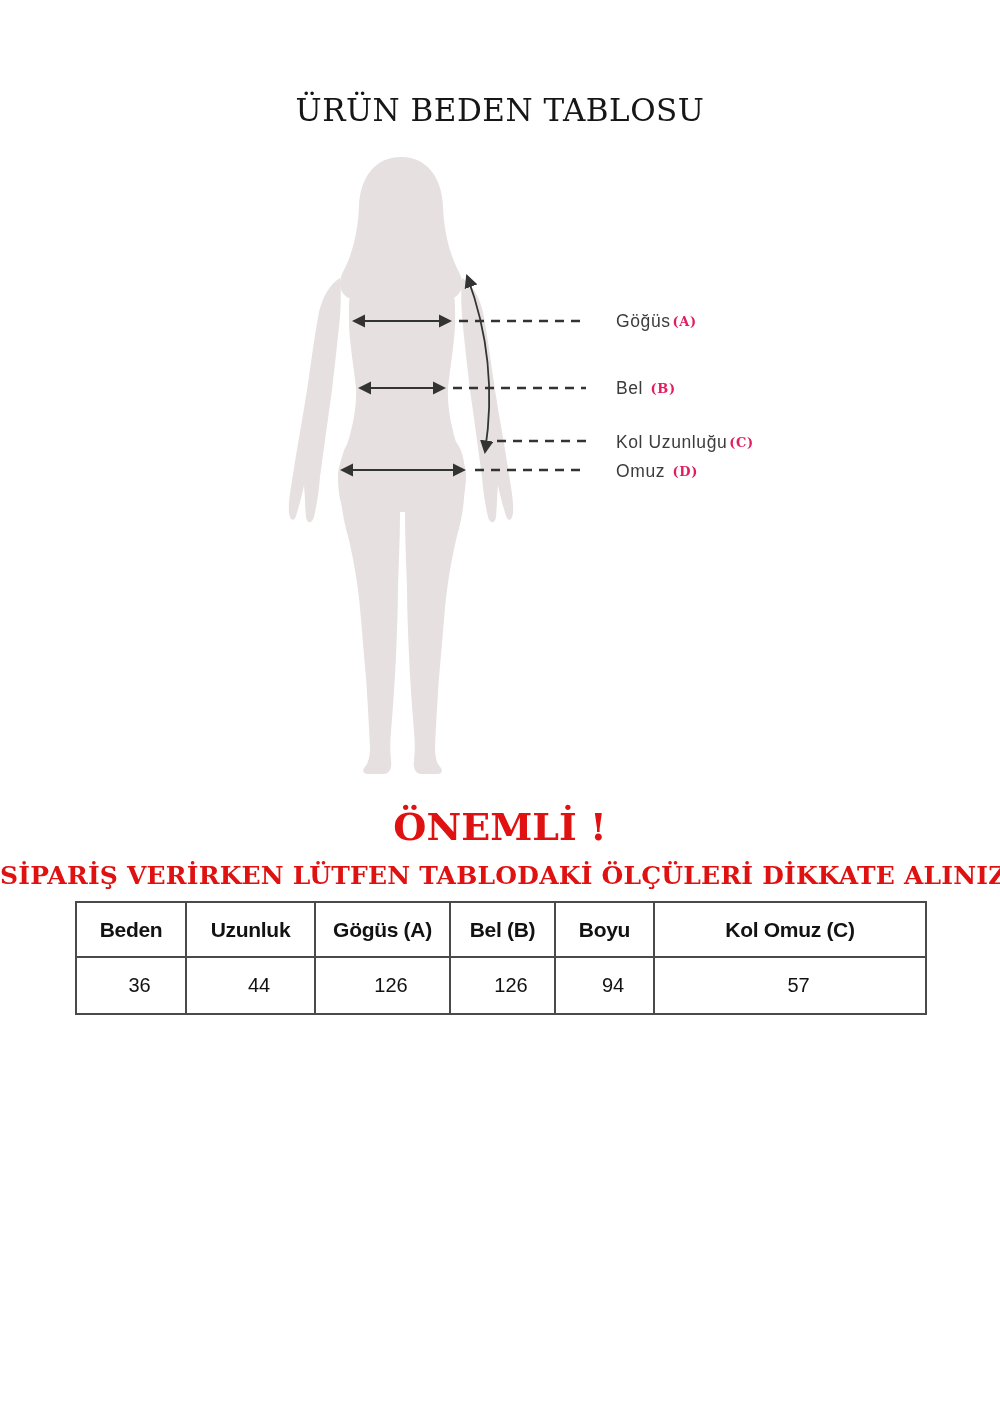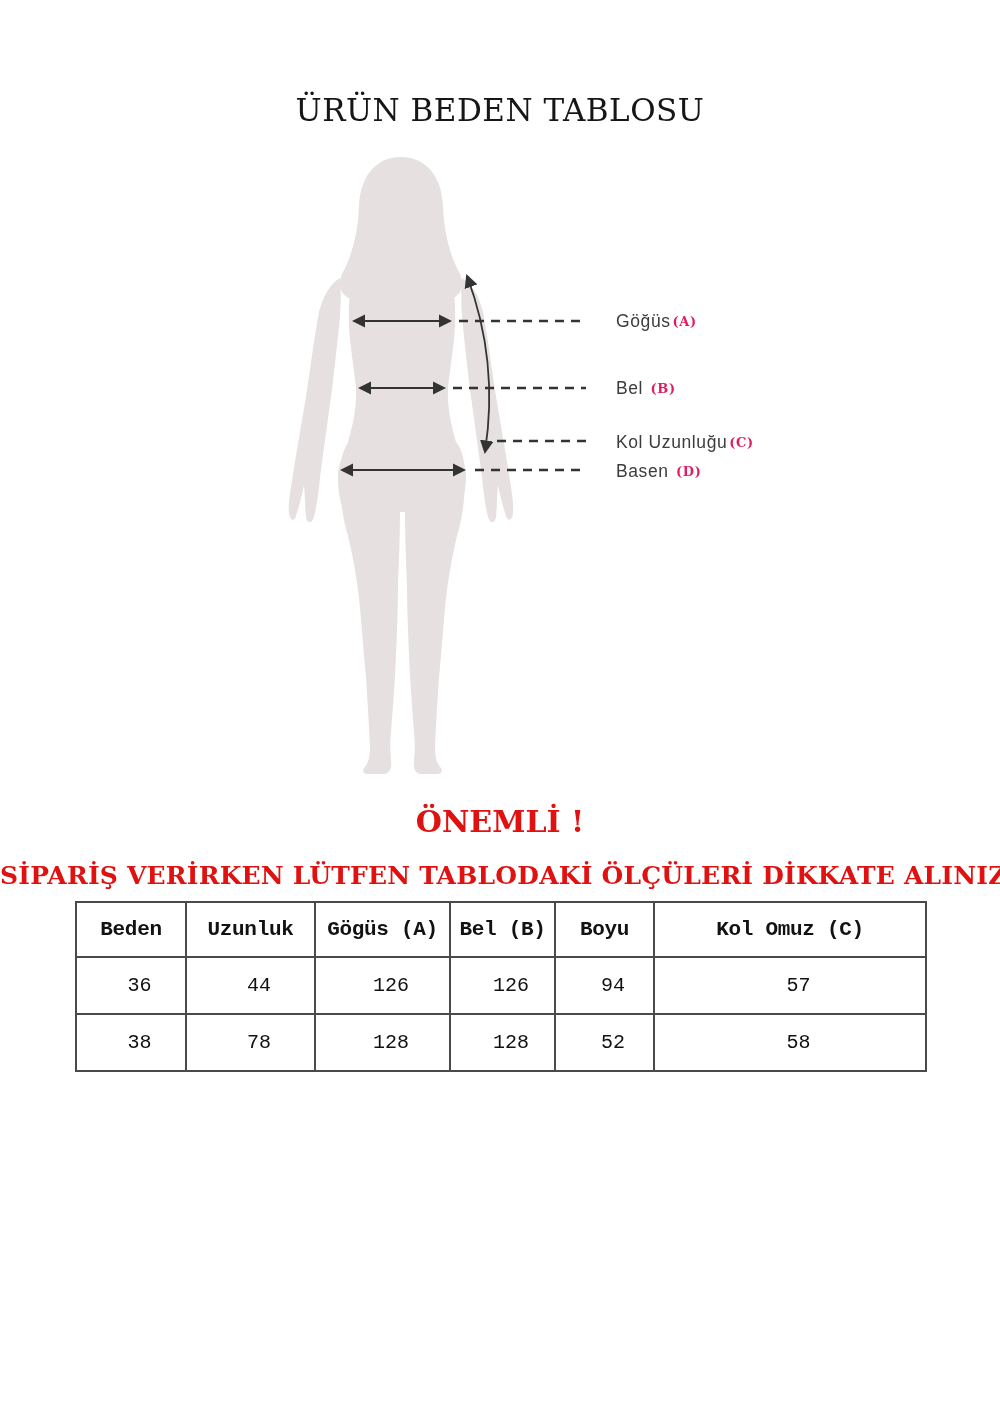--- a/index.html
+++ b/index.html
@@ -51,21 +51,21 @@
   .label-kol { top: 416px; }
   .label-basen { top: 445px; }
   .notice-heading {
     position: absolute;
     top: 788px;
     left: 0;
     width: 100%;
     text-align: center;
     font-family: "DejaVu Serif", "Liberation Serif", serif;
     font-weight: bold;
-    font-size: 30px;
+    font-size: 38px;
     color: #e01111;
   }
   .notice-warning {
     position: absolute;
     top: 845px;
     left: 0;
     width: 100%;
     text-align: center;
     font-family: "DejaVu Serif", "Liberation Serif", serif;
     font-weight: bold;
@@ -75,21 +75,20 @@
     white-space: nowrap;
   }
   table.size-table {
     position: absolute;
     left: 75px;
     top: 885px;
     width: 850px;
     border-collapse: collapse;
     table-layout: fixed;
     color: #121212;
-    font-family: Liberation Mono, monospace;
   }
   table.size-table td, table.size-table th {
     border: 2px solid #4a4a4a;
     text-align: center;
     vertical-align: middle;
   }
   table.size-table th {
     height: 55px;
     font-size: 21px;
     font-weight: bold;
@@ -215,21 +214,21 @@
       <line x1="459" y1="305" x2="586" y2="305"></line>
       <line x1="453" y1="372" x2="586" y2="372"></line>
       <line x1="497" y1="425" x2="586" y2="425"></line>
       <line x1="475" y1="454" x2="586" y2="454"></line>
     </g>
   </svg>
 
   <div class="measure-label label-gogus"><span>Göğüs</span><span class="code">(A)</span></div>
   <div class="measure-label label-bel"><span>Bel </span><span class="code">(B)</span></div>
   <div class="measure-label label-kol"><span>Kol Uzunluğu</span><span class="code">(C)</span></div>
-  <div class="measure-label label-basen"><span>Basen </span><span class="code">(D)</span></div>
+  <div class="measure-label label-basen"><span>Omuz </span><span class="code">(D)</span></div>
 
   <div class="notice-heading">ÖNEMLİ !</div>
   <div class="notice-warning">SİPARİŞ VERİRKEN LÜTFEN TABLODAKİ ÖLÇÜLERİ DİKKATE ALINIZ !</div>
 
   <table class="size-table">
     <colgroup>
       <col style="width:110px">
         <col style="width:129px">
         <col style="width:135px">
       <col style="width:105px">
@@ -248,24 +247,16 @@
     </thead>
     <tbody>
       <tr>
         <td>36</td>
         <td>44</td>
         <td>126</td>
         <td>126</td>
         <td>94</td>
         <td>57</td>
       </tr>
-      <tr>
-        <td>38</td>
-        <td>78</td>
-        <td>128</td>
-        <td>128</td>
-        <td>52</td>
-        <td>58</td>
-      </tr>
     </tbody>
   </table>
 
 </div>
 
 </body></html>

